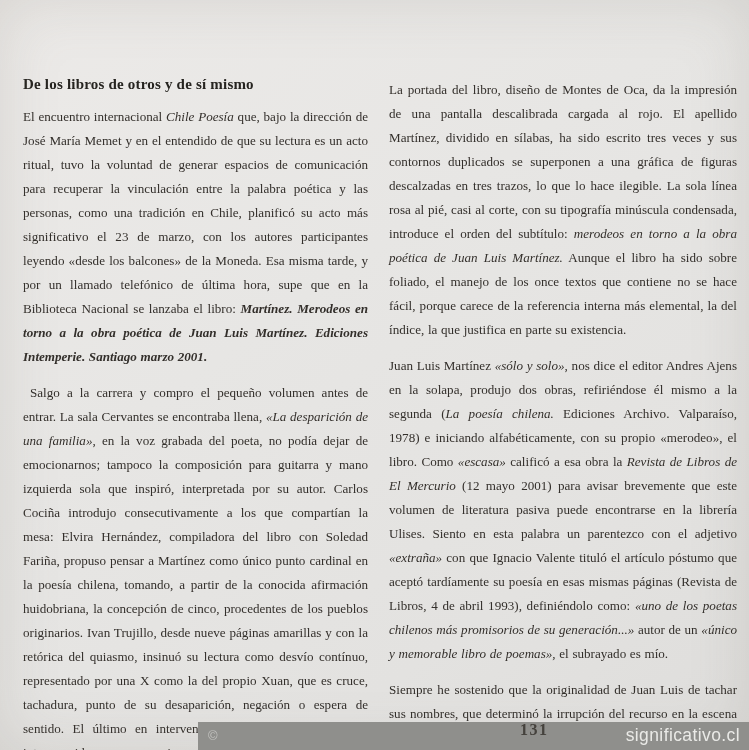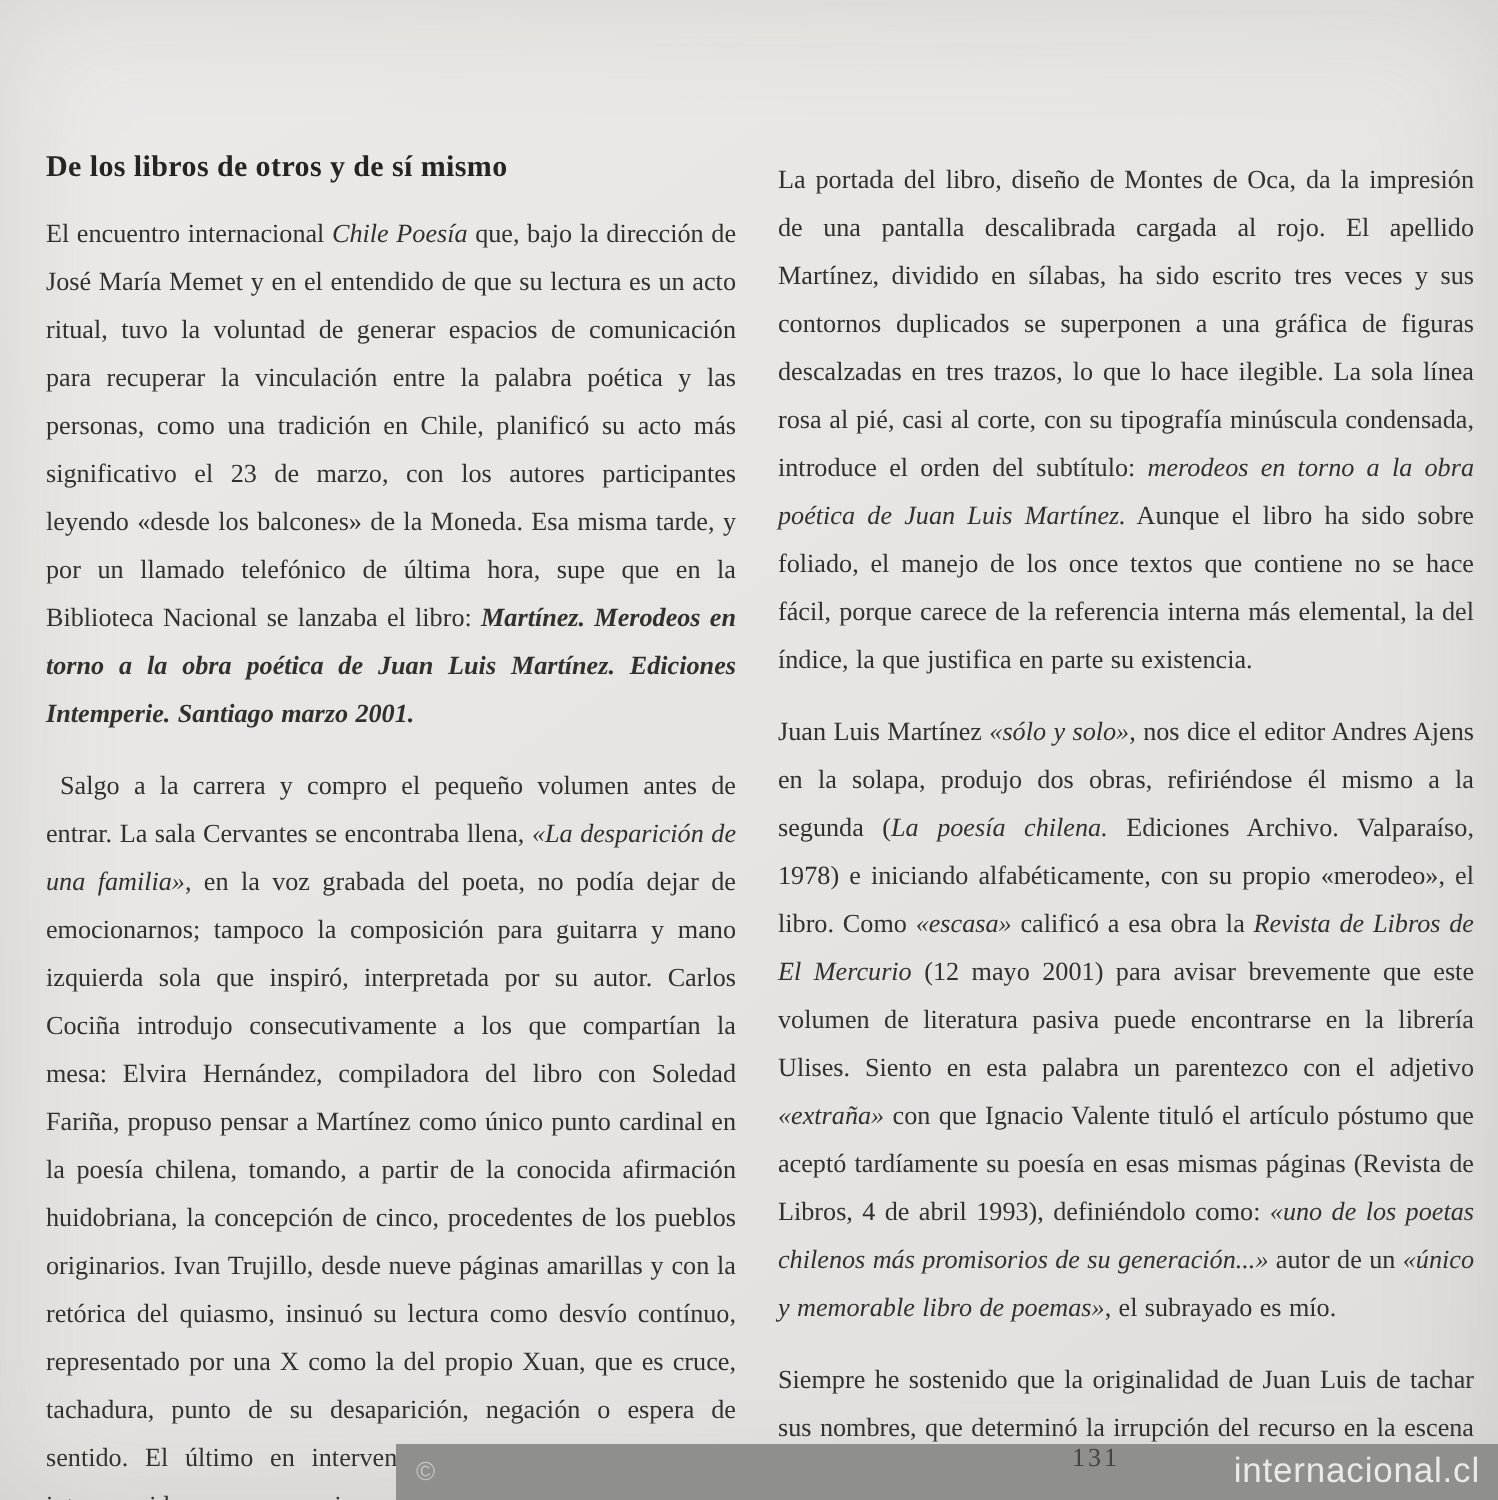--- a/index.html
+++ b/index.html
@@ -61,25 +61,26 @@
   .watermark-text {
     position: absolute;
     right: 9px; top: 3px;
     font-family: "Liberation Sans", sans-serif;
     font-size: 17.5px;
     letter-spacing: 0.4px;
     color: #eaeae7;
   }
   .page-number {
     position: absolute;
-    left: 536px; top: 721px;
+    left: 520px; top: 721px;
     z-index: 2;
-    font-size: 13px;
+    font-size: 16px;
     letter-spacing: 1.5px;
     color: #45423d;
+    font-weight: bold;
   }
 </style>
 </head>
 <body>
 
 <div class="page">
 
   <div class="column col-left">
     <h1 class="article-title">De los libros de otros y de sí mismo</h1>
     <p class="para"><span>El encuentro internacional </span><em>Chile Poesía</em><span> que, bajo la dirección de José María Memet y en el entendido de que su lectura es un acto ritual, tuvo la voluntad de generar espacios de comunicación para recuperar la vinculación entre la palabra poética y las personas, como una tradición en Chile, planificó su acto más significativo el 23 de marzo, con los autores participantes leyendo «desde los balcones» de la Moneda. Esa misma tarde, y por un llamado telefónico de última hora, supe que en la Biblioteca Nacional se lanzaba el libro: </span><em class="bold">Martínez. Merodeos en torno a la obra poética de Juan Luis Martínez. Ediciones Intemperie. Santiago marzo 2001.</em></p>
@@ -89,16 +90,16 @@
   <div class="column col-right">
     <p class="para"><span>La portada del libro, diseño de Montes de Oca, da la impresión de una pantalla descalibrada cargada al rojo. El apellido Martínez, dividido en sílabas, ha sido escrito tres veces y sus contornos duplicados se superponen a una gráfica de figuras descalzadas en tres trazos, lo que lo hace ilegible. La sola línea rosa al pié, casi al corte, con su tipografía minúscula condensada, introduce el orden del subtítulo: </span><em>merodeos en torno a la obra poética de Juan Luis Martínez.</em><span> Aunque el libro ha sido sobre foliado, el manejo de los once textos que contiene no se hace fácil, porque carece de la referencia interna más elemental, la del índice, la que justifica en parte su existencia.</span></p>
     <p class="para"><span>Juan Luis Martínez </span><em>«sólo y solo»</em><span>, nos dice el editor Andres Ajens en la solapa, produjo dos obras, refiriéndose él mismo a la segunda (</span><em>La poesía chilena.</em><span> Ediciones Archivo. Valparaíso, 1978) e iniciando alfabéticamente, con su propio «merodeo», el libro. Como </span><em>«escasa»</em><span> calificó a esa obra la </span><em>Revista de Libros de El Mercurio</em><span> (12 mayo 2001) para avisar brevemente que este volumen de literatura pasiva puede encontrarse en la librería Ulises. Siento en esta palabra un parentezco con el adjetivo </span><em>«extraña»</em><span> con que Ignacio Valente tituló el artículo póstumo que aceptó tardíamente su poesía en esas mismas páginas (Revista de Libros, 4 de abril 1993), definiéndolo como: </span><em>«uno de los poetas chilenos más promisorios de su generación...»</em><span> autor de un </span><em>«único y memorable libro de poemas»</em><span>, el subrayado es mío.</span></p>
     <p class="para"><span>Siempre he sostenido que la originalidad de Juan Luis de tachar sus nombres, que determinó la irrupción del recurso en la escena de arte chileno, hacen que éste no pueda ser reutilizado sobre su nombre propio, de sujeto civil que siempre recordaremos, a pesar suyo. Pero menos aún puede utilizarse sobre los sujetos literarios que quiso ser, porque ésta atribución era sólo y únicamente suya. En este sentido el libro, tiene para mí una debilidad, responsabilidad del diseñador, por no haber sido más selectivo con algunas ideas sugerentes que tenía pero que «Diaz de Diseño» desechó a la hora del armado definitivo, optando por una redundancia sobredimensionada y obsesiva, con setentaiseís repeticiones a las que se suman otras menores o secundarias. En esto parece consistir la decoración, posibilitada por la libertad del juego computacional,</span></p>
   </div>
 
   <span class="page-number">131</span>
 
   <div class="footer-bar" style="background: rgb(143, 143, 140);">
     <span class="copyright-glyph">©</span>
-    <span class="watermark-text">internacional.cl</span>
+    <span class="watermark-text">significativo.cl</span>
   </div>
 
 </div>
 
 </body></html>

